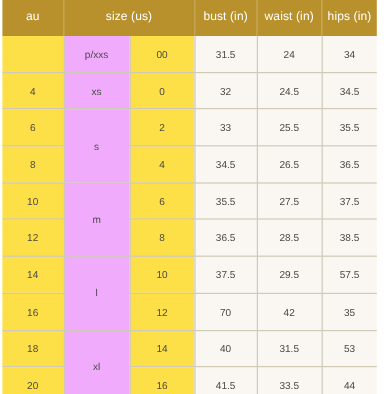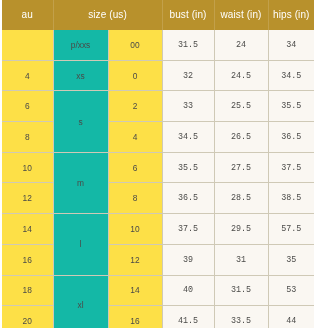--- a/index.html
+++ b/index.html
@@ -58,22 +58,22 @@
     font-weight: 400;
     color: #4a4a48;
     border-right: 1px solid #cfc9b6;
     border-bottom: 1px solid #cfc9b6;
     white-space: nowrap;
   }
   table.size-chart tbody tr td:last-child { border-right: none; }
   table.size-chart tbody tr:last-child td { border-bottom: none; }
 
   td.beige  { background: #fde047; }
-  td.lightc { background: #faf7f2; border-right-color: #e4ded0; border-bottom-color: #e4ded0; font-family: Liberation Mono, monospace; }
-  td.sizelabel { background: #14b8a6; }
+  td.lightc { background: #faf7f2; border-right-color: #e4ded0; border-bottom-color: #e4ded0; }
+  td.sizelabel { background: #f0abfc; }
 </style>
 </head>
 <body>
 
 <div class="size-chart-wrap">
   <table class="size-chart">
     <colgroup>
       <col class="c-au">
         <col class="c-size">
         <col class="c-us">
@@ -141,22 +141,22 @@
           <td class="beige">14</td>
           <td class="sizelabel" rowspan="2">l</td>
           <td class="beige">10</td>
           <td class="lightc">37.5</td>
           <td class="lightc">29.5</td>
           <td class="lightc">57.5</td>
         </tr>
         <tr>
           <td class="beige">16</td>
           <td class="beige">12</td>
-          <td class="lightc">39</td>
-          <td class="lightc">31</td>
+          <td class="lightc">70</td>
+          <td class="lightc">42</td>
           <td class="lightc">35</td>
         </tr>
         <tr>
           <td class="beige">18</td>
           <td class="sizelabel" rowspan="2">xl</td>
           <td class="beige">14</td>
           <td class="lightc">40</td>
           <td class="lightc">31.5</td>
           <td class="lightc">53</td>
         </tr>

